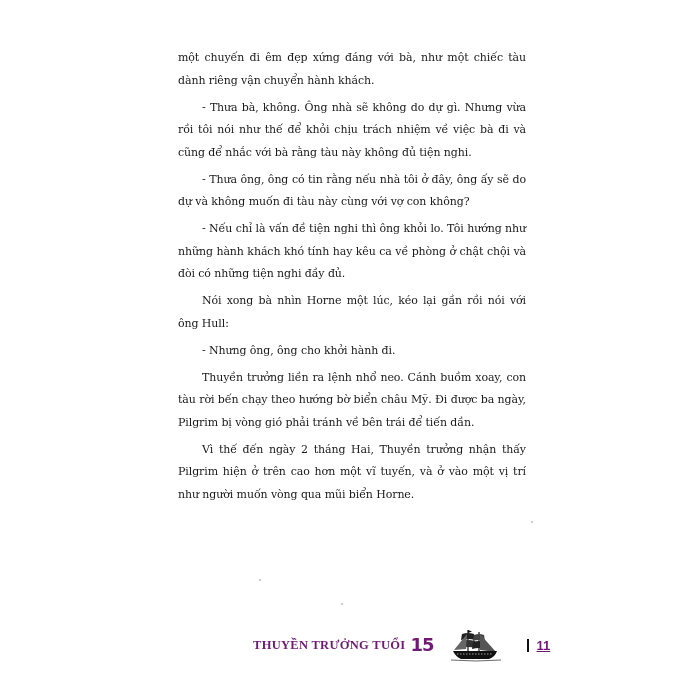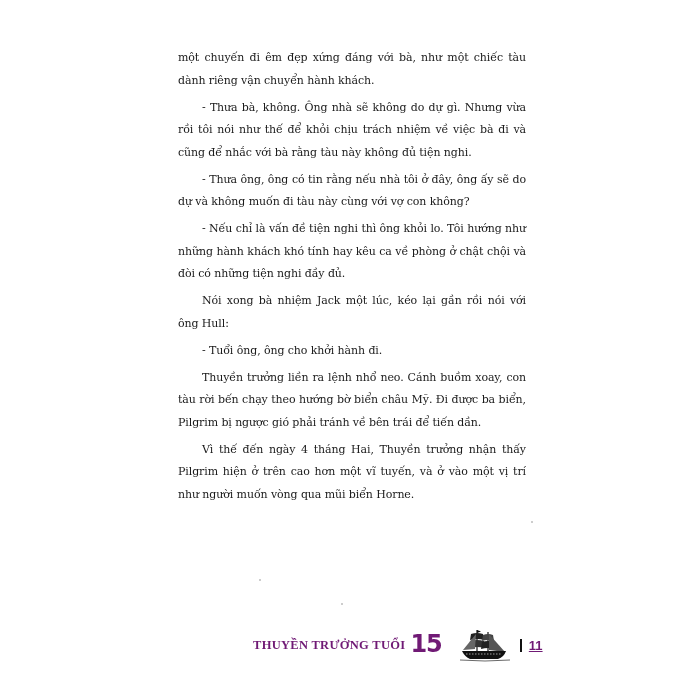--- a/index.html
+++ b/index.html
@@ -40,33 +40,33 @@
       font-family: "Liberation Serif", "DejaVu Serif", serif;
       font-weight: bold;
       font-size: 12.5px;
       letter-spacing: 0.3px;
       font-variant: small-caps;
       text-transform: uppercase;
     }
     .title-num {
       font-family: "DejaVu Sans", sans-serif;
       font-weight: 900;
-      font-size: 24px;
+      font-size: 18px;
       margin-left: 5px;
       letter-spacing: -1px;
       position: relative;
       top: -1px;
     }
     .ship {
       margin-left: 18px;
       width: 50px;
       height: 34px;
     }
     .page-num-wrap {
-      margin-left: 10px;
+      margin-left: 26px;
       display: flex;
       align-items: center;
       font-weight: bold;
       font-size: 13px;
       text-decoration: underline;
     }
     .sep-bar {
       display: inline-block;
       width: 2px;
       height: 13px;
@@ -78,24 +78,24 @@
 </head>
 <body>
 
 <div class="page">
 
   <div class="text-block">
     <p class="cont">một chuyến đi êm đẹp xứng đáng với bà, như một chiếc tàu dành riêng vận chuyển hành khách.</p>
     <p class="indent">- Thưa bà, không. Ông nhà sẽ không do dự gì. Nhưng vừa rồi tôi nói như thế để khỏi chịu trách nhiệm về việc bà đi và cũng để nhắc với bà rằng tàu này không đủ tiện nghi.</p>
     <p class="indent">- Thưa ông, ông có tin rằng nếu nhà tôi ở đây, ông ấy sẽ do dự và không muốn đi tàu này cùng với vợ con không?</p>
     <p class="indent">- Nếu chỉ là vấn đề tiện nghi thì ông khỏi lo. Tôi hướng như những hành khách khó tính hay kêu ca về phòng ở chật chội và đòi có những tiện nghi đầy đủ.</p>
-    <p class="indent">Nói xong bà nhiệm Jack một lúc, kéo lại gần rồi nói với ông Hull:</p>
-    <p class="indent">- Tuổi ông, ông cho khởi hành đi.</p>
-    <p class="indent">Thuyền trưởng liền ra lệnh nhổ neo. Cánh buồm xoay, con tàu rời bến chạy theo hướng bờ biển châu Mỹ. Đi được ba biển, Pilgrim bị ngược gió phải tránh về bên trái để tiến dần.</p>
-    <p class="indent">Vì thế đến ngày 4 tháng Hai, Thuyền trưởng nhận thấy Pilgrim hiện ở trên cao hơn một vĩ tuyến, và ở vào một vị trí như người muốn vòng qua mũi biển Horne.</p>
+    <p class="indent">Nói xong bà nhìn Horne một lúc, kéo lại gần rồi nói với ông Hull:</p>
+    <p class="indent">- Nhưng ông, ông cho khởi hành đi.</p>
+    <p class="indent">Thuyền trưởng liền ra lệnh nhổ neo. Cánh buồm xoay, con tàu rời bến chạy theo hướng bờ biển châu Mỹ. Đi được ba ngày, Pilgrim bị vòng gió phải tránh về bên trái để tiến dần.</p>
+    <p class="indent">Vì thế đến ngày 2 tháng Hai, Thuyền trưởng nhận thấy Pilgrim hiện ở trên cao hơn một vĩ tuyến, và ở vào một vị trí như người muốn vòng qua mũi biển Horne.</p>
   </div>
 
   <span class="speck" style="left:531px; top:521px;"></span>
   <span class="speck" style="left:259px; top:579px;"></span>
   <span class="speck" style="left:341px; top:603px;"></span>
 
   <div class="footer">
     <span class="running-title">Thuyền Trưởng Tuổi</span>
     <span class="title-num">15</span>
     <svg class="ship" viewBox="0 0 50 34">

